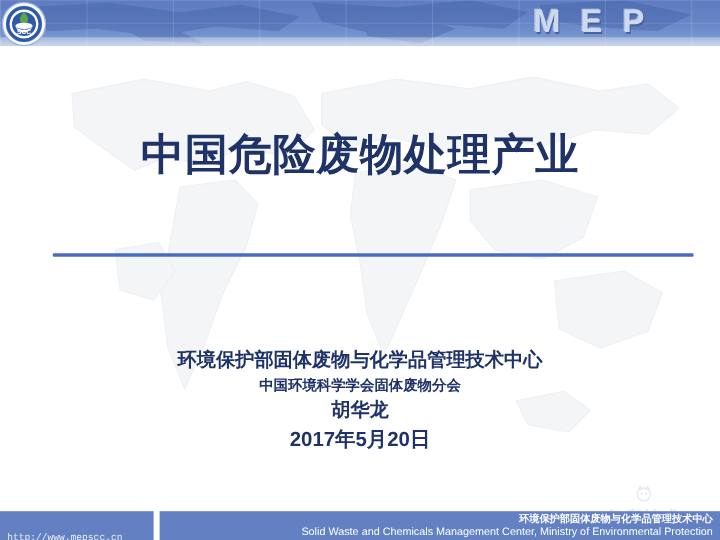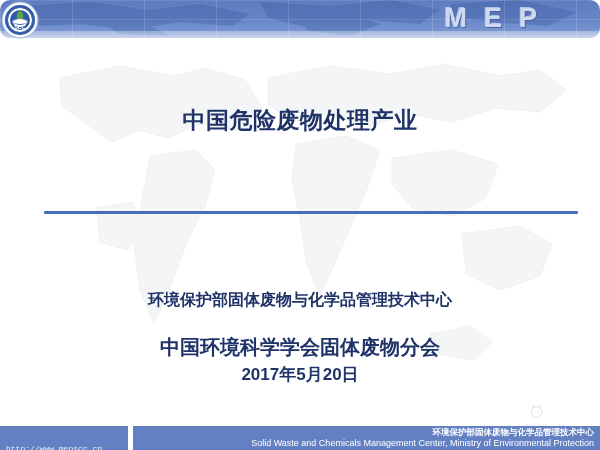--- a/index.html
+++ b/index.html
@@ -15,21 +15,20 @@
     position:absolute;left:0;top:38px;width:600px;height:374px;
     opacity:.5;pointer-events:none;
   }
   .map-bg svg{width:100%;height:100%;display:block;}
 
   
   .header{
     position:absolute;left:0;top:0;width:600px;height:38px;
     background:linear-gradient(180deg,#5f7cc0 0%,#6684c6 45%,#7290ce 72%,#8ba4d8 100%);
     overflow:hidden;
-    border-radius:10px;
   }
   .header-map{position:absolute;inset:0;opacity:.30;}
   .header-map svg{width:100%;height:100%;display:block;}
   .header-grid{
     position:absolute;inset:0;
     background-image:
       linear-gradient(90deg,rgba(255,255,255,.14) 1px,transparent 1px),
       linear-gradient(180deg,rgba(255,255,255,.10) 1px,transparent 1px);
     background-size:72px 100%,100% 19px;
   }
@@ -45,37 +44,37 @@
     font-family:"Liberation Sans",sans-serif;
   }
 
   
   .seal{position:absolute;left:1px;top:1px;width:38px;height:38px;}
   .seal svg{display:block;width:38px;height:38px;}
 
   
   .title{
     position:absolute;left:0;top:104px;width:600px;text-align:center;
-    color:#1f3368;font-size:23px;font-weight:bold;line-height:1.42;
+    color:#1f3368;font-size:36px;font-weight:bold;line-height:1.42;
     letter-spacing:.5px;
   }
   .title div{white-space:nowrap;}
 
   .rule{
     position:absolute;left:44px;top:211px;width:534px;height:3px;
     background:#4a6cc0;border-radius:1px;
   }
 
   
   .subtitle{
     position:absolute;left:0;top:288px;width:600px;text-align:center;
     color:#1f3368;font-weight:bold;line-height:1.5;
   }
   .sub-org{font-size:16px;white-space:nowrap;}
-  .sub-soc{font-size:20px;white-space:nowrap;margin-top:20px;}
+  .sub-soc{font-size:12px;white-space:nowrap;}
   .sub-name{font-size:16px;}
   .sub-date{font-size:17px;font-family:"Liberation Sans",sans-serif;}
 
   
   .watermark{
     position:absolute;right:8px;top:404px;width:112px;height:22px;
     color:#e3e8f2;font-size:15px;font-weight:bold;
     display:flex;align-items:center;gap:4px;
     text-shadow:0 1px 1px rgba(0,0,0,.06);
     flex-direction:column;
@@ -162,20 +161,21 @@
 
   <div class="title">
     <div>中国危险废物处理产业</div>
   </div>
 
   <div class="rule"></div>
 
   <div class="subtitle">
     <div class="sub-org">环境保护部固体废物与化学品管理技术中心</div>
     <div class="sub-soc">中国环境科学学会固体废物分会</div>
+    <div class="sub-name">胡华龙</div>
     <div class="sub-date">2017年5月20日</div>
   </div>
 
   <div class="watermark">
     <span class="wm-icon">
       <svg viewBox="0 0 15 15" xmlns="http://www.w3.org/2000/svg">
         <circle cx="7.5" cy="8" r="5.4" fill="none" stroke="#e3e8f2" stroke-width="1.2"></circle>
         <path d="M3 4 L4.4 1.6 L5.8 4.2" fill="none" stroke="#e3e8f2" stroke-width="1.1"></path>
         <path d="M9.2 4.2 L10.6 1.6 L12 4" fill="none" stroke="#e3e8f2" stroke-width="1.1"></path>
         <circle cx="5.6" cy="7.4" r="0.9" fill="#e3e8f2"></circle>

